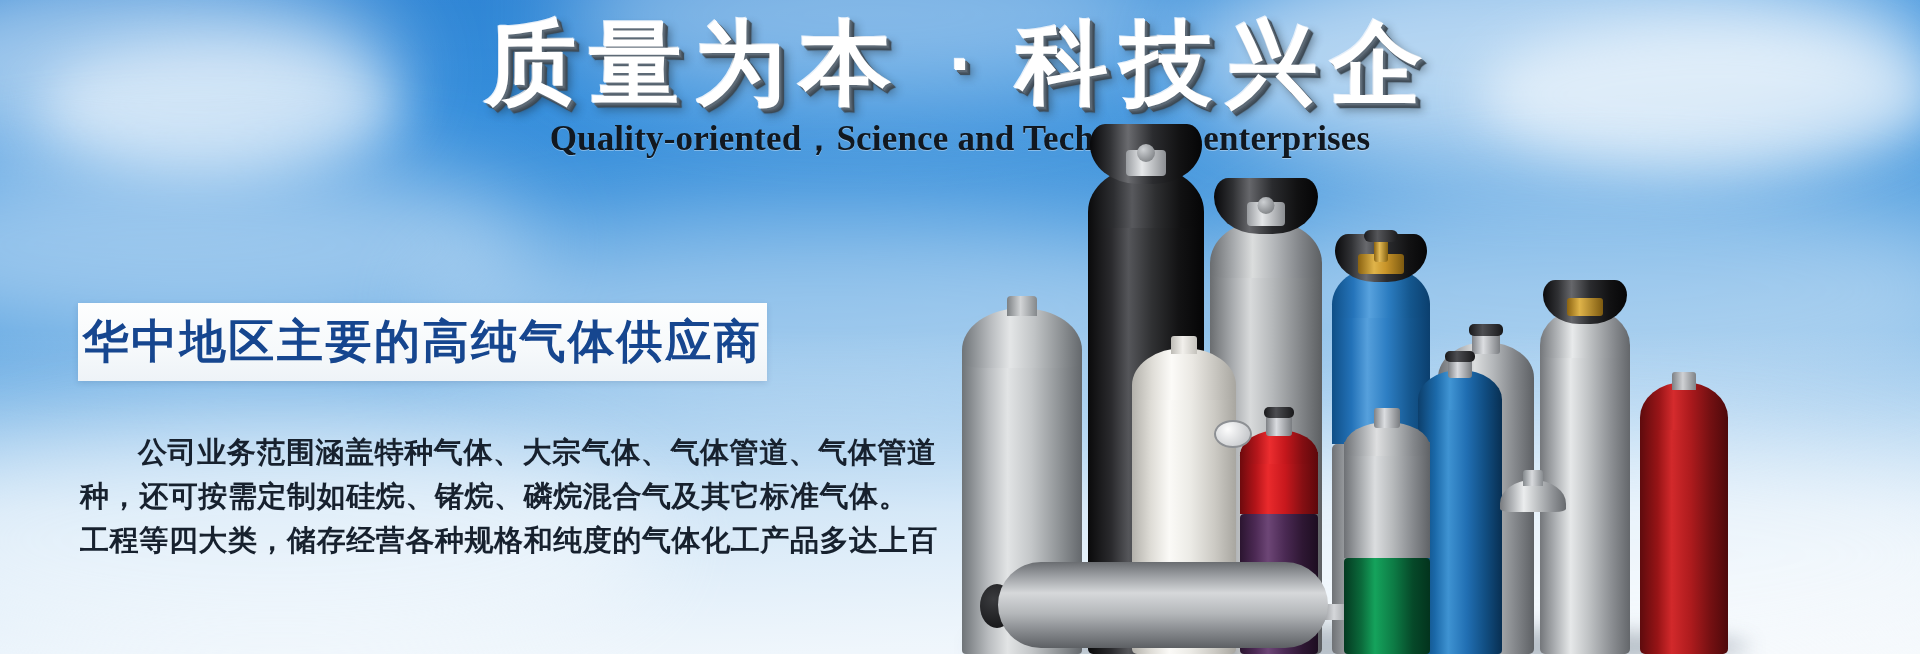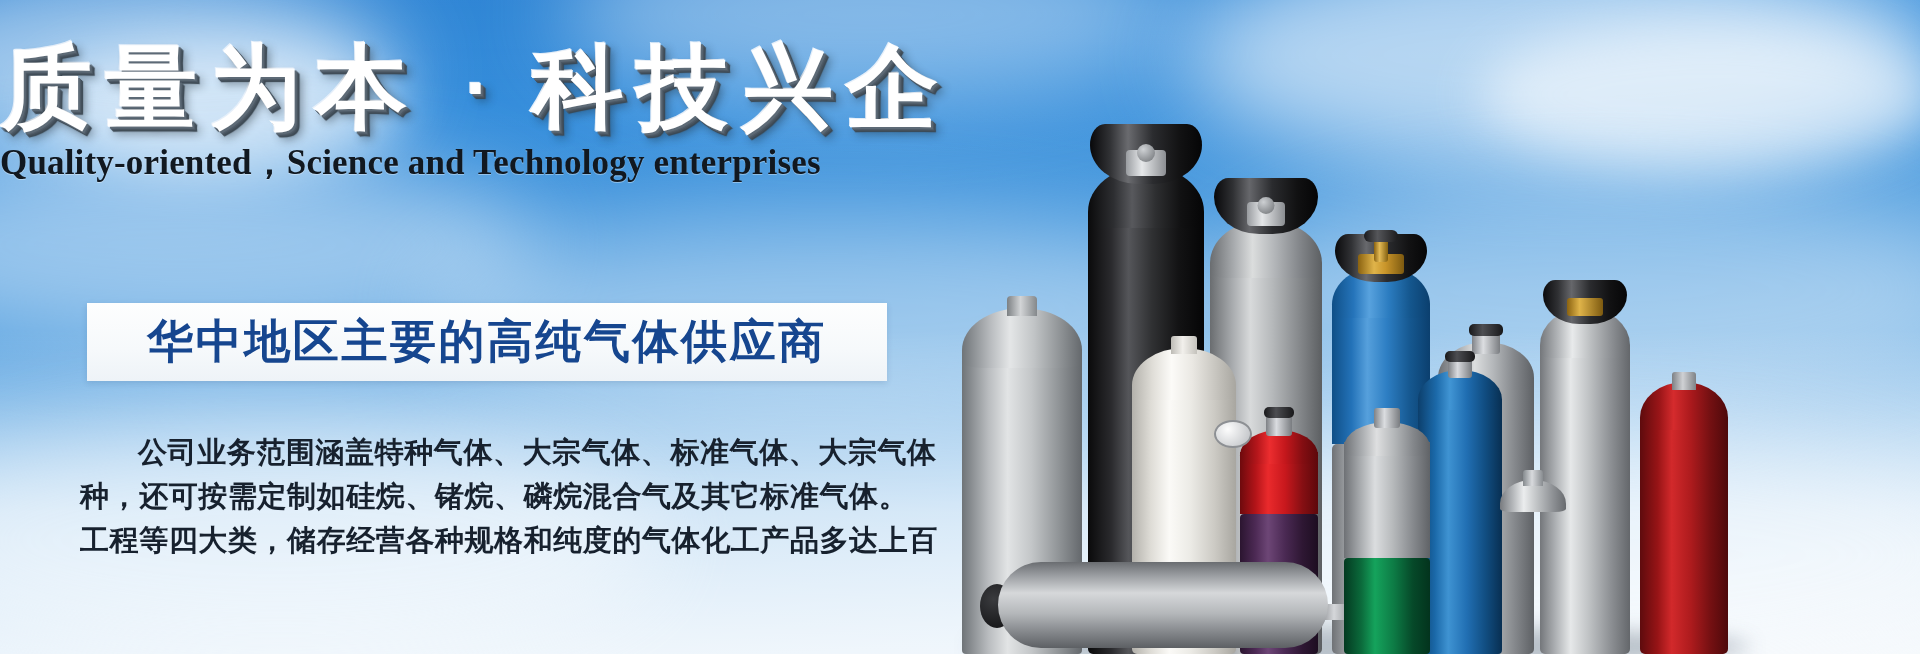--- a/index.html
+++ b/index.html
@@ -7,21 +7,21 @@
     position:relative;width:1920px;height:654px;overflow:hidden;
     font-family:"Liberation Sans","DejaVu Sans",sans-serif;
     background:linear-gradient(175deg,#1e7ad0 0%,#2f8ada 18%,#4f9ddf 38%,#82bae8 58%,#a8cfef 74%,#c8e0f4 88%,#dce9f6 100%);
   }
   
   .cloud{position:absolute;border-radius:50%;background:#ffffff;filter:blur(26px);pointer-events:none;}
   .cloudsoft{position:absolute;border-radius:50%;background:#ffffff;filter:blur(44px);pointer-events:none;}
   .haze{position:absolute;left:0;right:0;pointer-events:none;}
 
   
-  #headline-block{position:absolute;left:0;right:0;top:16px;margin-top:24px;}
+  #headline-block{position:absolute;left:0;right:0;top:16px;text-align:center;}
   .headline{
     font-family:"DejaVu Sans","Liberation Sans",sans-serif;
     font-size:92px;font-weight:700;line-height:1.05;letter-spacing:.14em;
     color:#ffffff;
     text-shadow:
       2px 2px 0 #5d6a76, 3px 3px 0 #4e5a66, 4px 4px 0 #44505b,
       5px 5px 1px #3b4751, 7px 7px 10px rgba(20,30,40,.45),
       -1px -1px 0 #e8f1fb;
     white-space:nowrap;
   }
@@ -29,24 +29,24 @@
   .subhead{
     margin-top:2px;
     font-family:"Liberation Serif","DejaVu Serif",serif;
     font-size:35px;font-weight:700;color:#111820;letter-spacing:.005em;
     text-shadow:0 1px 0 rgba(255,255,255,.35);
     white-space:nowrap;
   }
 
   
   #banner-box{
-    position:absolute;left:78px;top:303px;width:800px;height:78px;
+    position:absolute;left:78px;top:303px;width:689px;height:78px;
     background:linear-gradient(180deg,#fdfefe 0%,#f6f9fb 60%,#eef3f7 100%);
     box-shadow:0 2px 6px rgba(20,50,90,.14);
-    display:flex;align-items:center;justify-content:center;margin-left:9px;
+    display:flex;align-items:center;justify-content:center;
   }
   .banner-text{
     font-family:"DejaVu Sans","Liberation Sans",sans-serif;
     font-size:46px;font-weight:700;color:#16468f;letter-spacing:.055em;
     white-space:nowrap;
   }
 
   
   #paragraph{
     position:absolute;left:80px;top:430px;width:790px;
@@ -93,21 +93,21 @@
       <span>科技兴企</span>
     </div>
     <div class="subhead">Quality-oriented，Science and Technology enterprises</div>
   </div>
 
   <div id="banner-box">
     <span class="banner-text">华中地区主要的高纯气体供应商</span>
   </div>
 
   <div id="paragraph">
-    <div class="ln">公司业务范围涵盖特种气体、大宗气体、标准气体、大宗气体</div>
+    <div class="ln">公司业务范围涵盖特种气体、大宗气体、气体管道、气体管道</div>
     <div class="ln">种，还可按需定制如硅烷、锗烷、磷烷混合气及其它标准气体。</div>
     <div class="ln">工程等四大类，储存经营各种规格和纯度的气体化工产品多达上百</div>
   </div>
 
   <div id="cylinders">
 
     <div class="shadow" style="left:420px;width:780px;height:42px;bottom:-14px;"></div>
 
     <div class="cyl" style="left:22px;bottom:0;width:120px;height:350px;">
       <div class="body" style="height:300px;border-radius:6px 6px 4px 4px;

